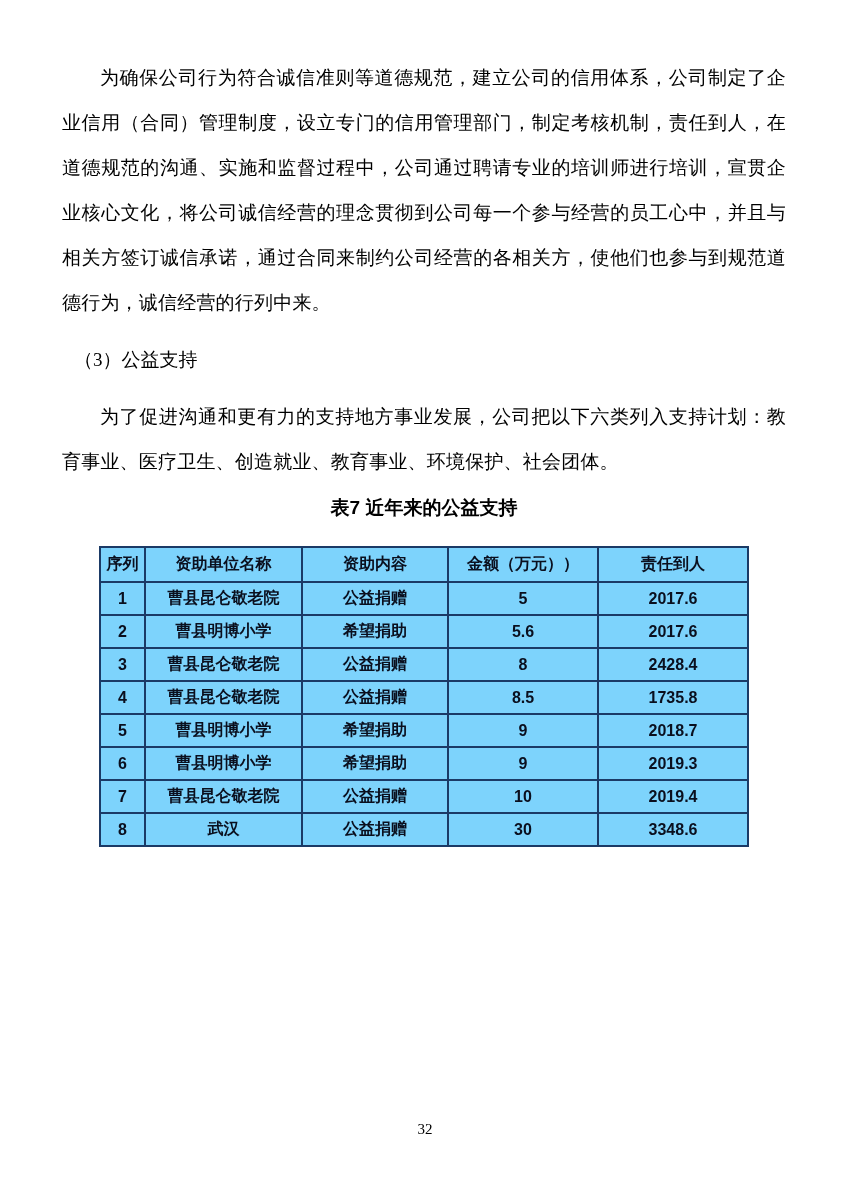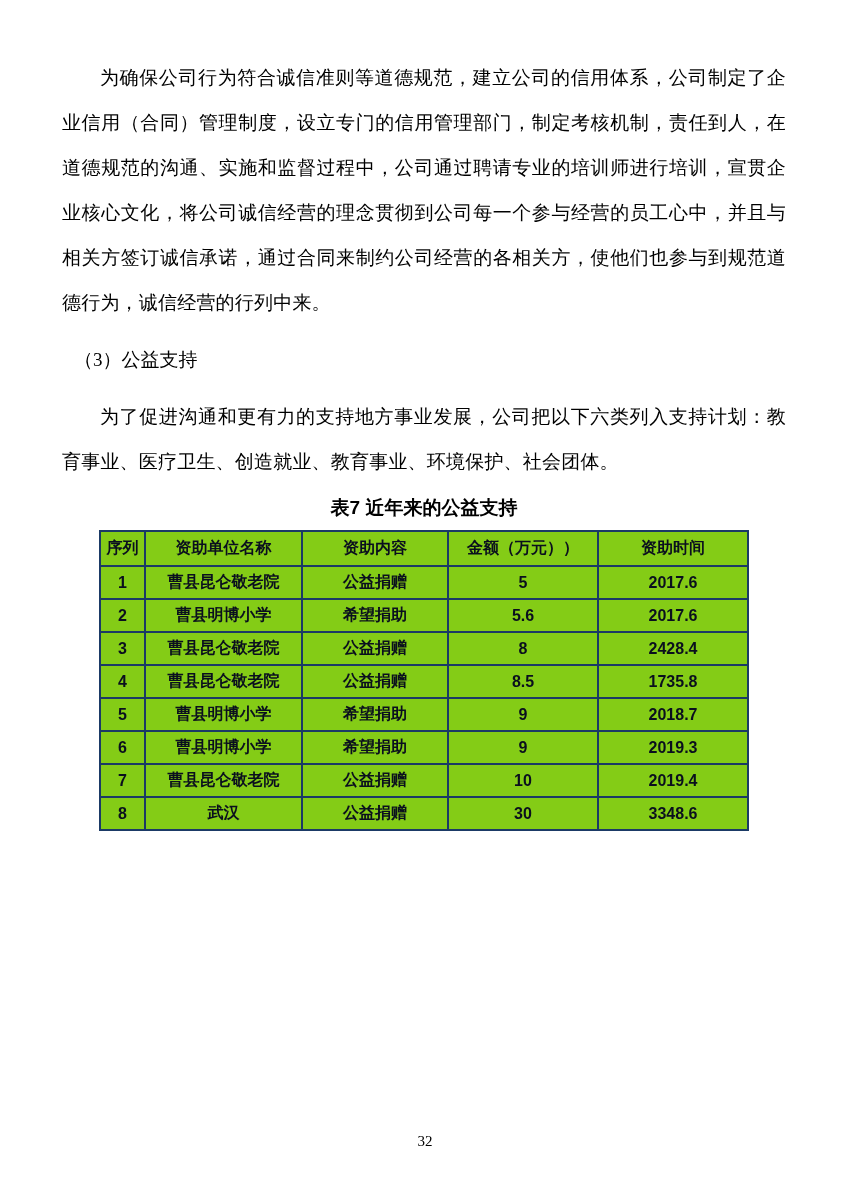--- a/index.html
+++ b/index.html
@@ -25,59 +25,59 @@
   }
   .para.indent { text-indent: 2em; }
   .heading {
     margin: 12px;
     font-size: 19px;
     line-height: 45px;
     text-align: left;
   }
   .table-title {
     margin-top: 10px;
-    margin-bottom: 8px;
+    margin-bottom: 24px;
     text-align: center;
     font-family: "Liberation Sans", "DejaVu Sans", sans-serif;
     font-weight: bold;
     font-size: 19px;
     line-height: 28px;
     color: #000000;
   }
   table.donation {
     border-collapse: collapse;
     width: 648px;
     margin: 0 auto;
     table-layout: fixed;
     font-family: "Liberation Sans", "DejaVu Sans", sans-serif;
     font-size: 16px;
     color: #0a0f1e;
   }
   table.donation th, table.donation td {
-    background: #84cc16;
+    background: #7dd3fc;
     border: 2px solid #1B3A66;
     text-align: center;
     vertical-align: middle;
     padding: 0 4px;
     overflow: hidden;
     white-space: nowrap;
   }
   table.donation th {
     height: 33px;
     font-weight: bold;
   }
   table.donation td {
     height: 31px;
     font-weight: 600;
   }
   .page-number {
     position: absolute;
     left: 0;
     right: 0;
-    bottom: 52px;
+    bottom: 64px;
     text-align: center;
     font-size: 15px;
     font-family: "Liberation Serif", "DejaVu Serif", serif;
     color: #000000;
   }
 </style>
 </head>
 <body>
 
 <div class="page">
@@ -98,21 +98,21 @@
       <col style="width:146px">
       <col style="width:150px">
       <col style="width:150px">
     </colgroup>
     <thead>
       <tr>
         <th>序列</th>
         <th>资助单位名称</th>
         <th>资助内容</th>
         <th>金额（万元））</th>
-        <th>资助时间</th>
+        <th>责任到人</th>
       </tr>
     </thead>
     <tbody>
       <tr>
         <td>1</td>
         <td>曹县昆仑敬老院</td>
         <td>公益捐赠</td>
         <td>5</td>
         <td>2017.6</td>
       </tr>

